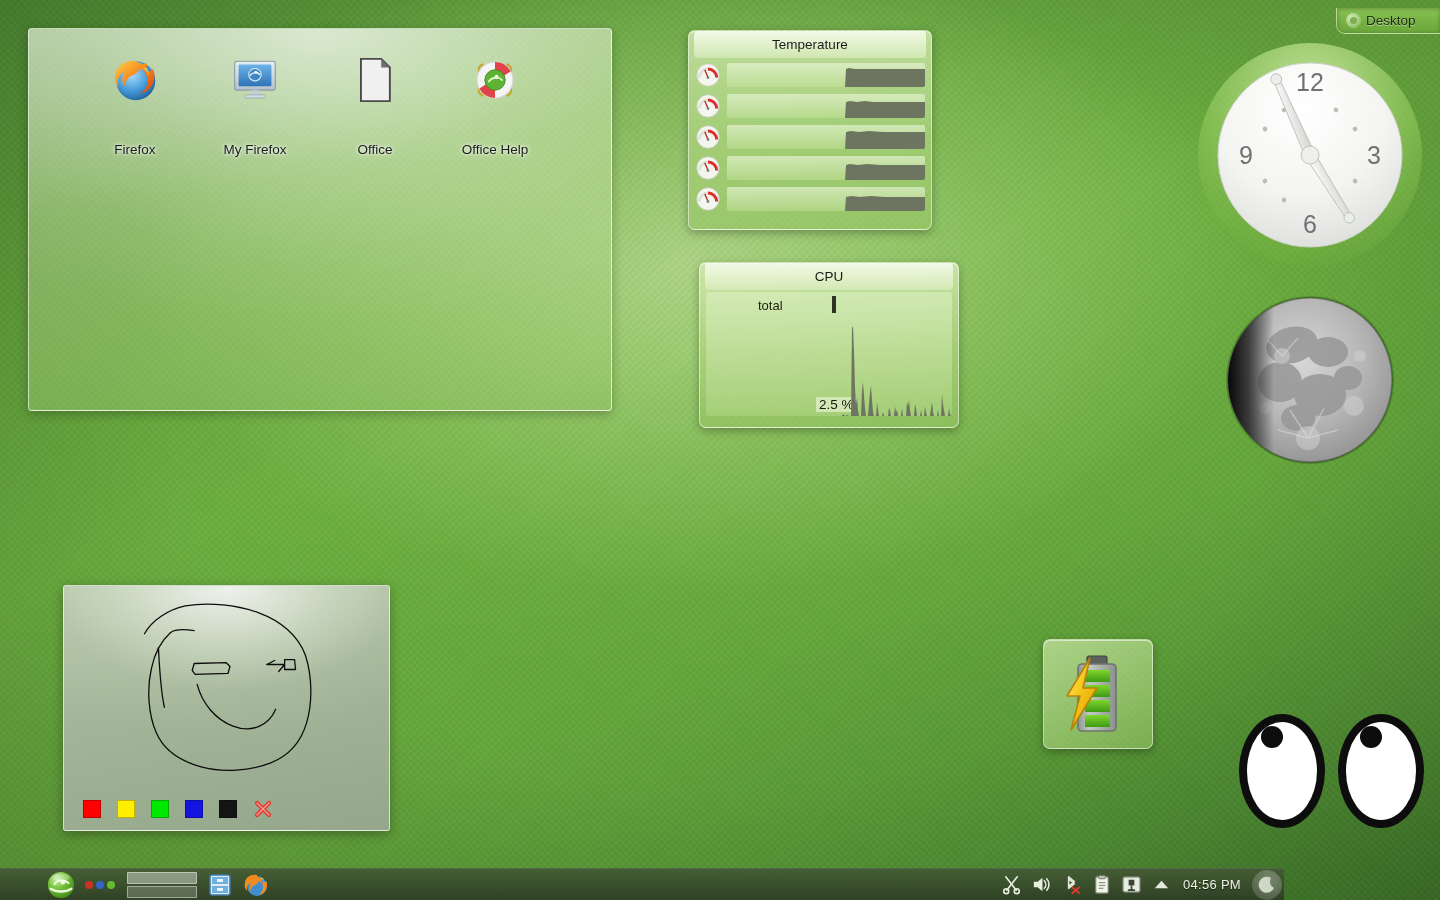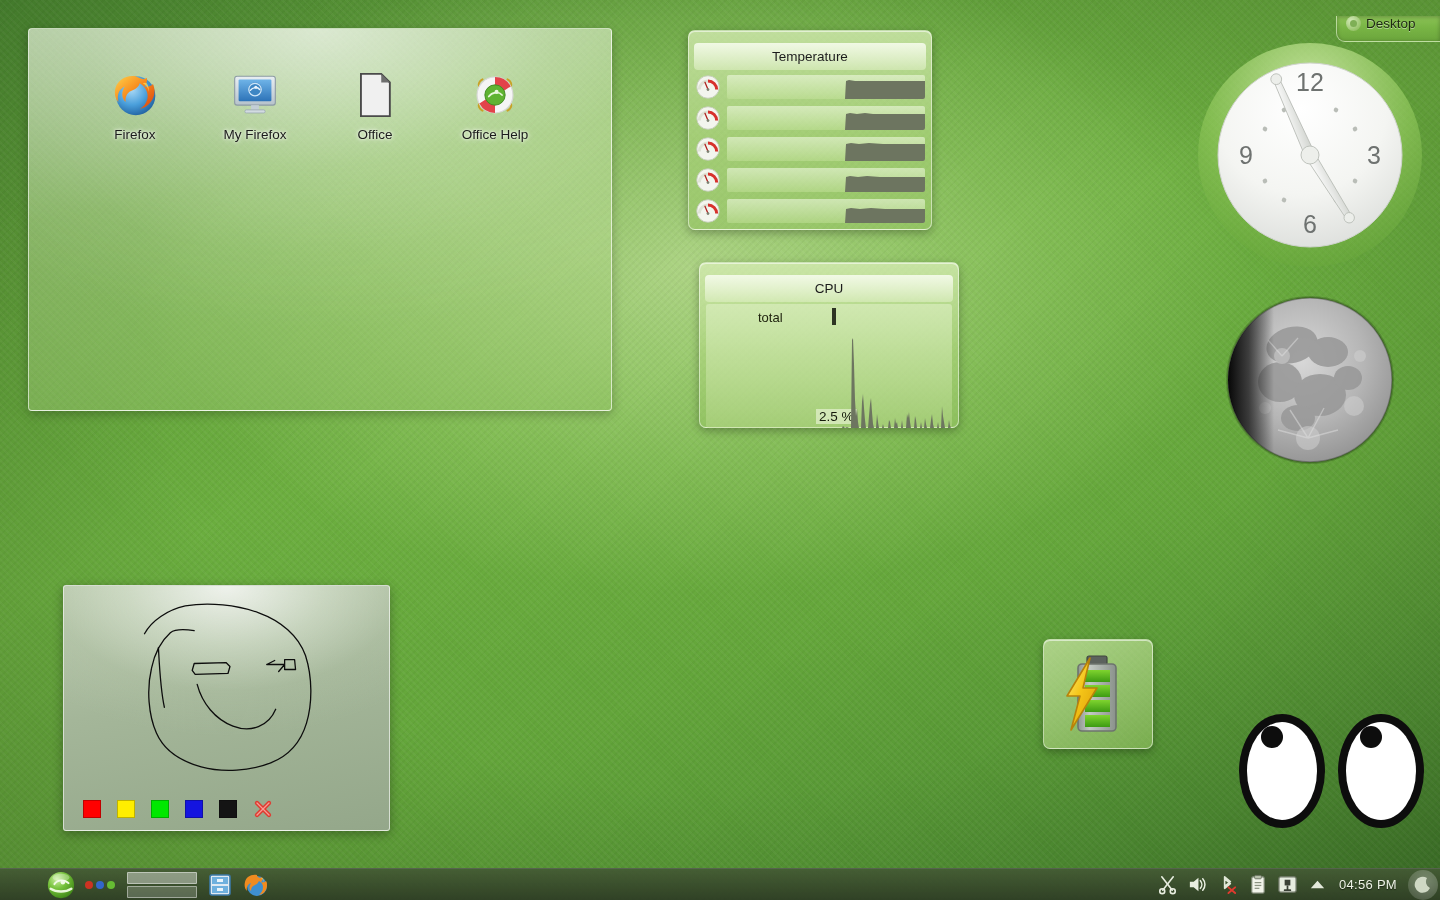--- a/index.html
+++ b/index.html
@@ -20,26 +20,26 @@
     pointer-events:none;
   }
   .vignette{
     position:absolute; inset:0;
     background: radial-gradient(ellipse 1000px 700px at 50% 45%, rgba(0,0,0,0) 55%, rgba(0,0,0,0.16) 100%);
     pointer-events:none;
   }
 
   
   .activity-toolbox{
-    position:absolute; top:16px; right:0; width:104px; height:26px;
+    position:absolute; top:8px; right:0; width:104px; height:26px;
     background:linear-gradient(180deg,#8cc356 0%,#79b545 45%,#6ba53c 100%);
     border:1px solid rgba(255,255,255,0.45);
     border-top:none; border-right:none;
     border-radius:0 0 0 9px;
-    display:flex; align-items:flex-start; gap:5px; padding-left:9px;
+    display:flex; align-items:center; gap:5px; padding-left:9px;
     box-shadow:0 1px 4px rgba(0,0,0,0.28) inset;
   }
   .activity-toolbox .cashew{
     width:15px;height:15px;border-radius:50%;
     background:radial-gradient(circle at 35% 32%, #e3f3cd, #9fc873 70%, #80ad56);
     position:relative; flex:none; opacity:.85;
   }
   .activity-toolbox .cashew::after{
     content:""; position:absolute; left:4px; top:4px; width:7px; height:7px;
     border-radius:50%; background:#7fae58;
@@ -55,40 +55,40 @@
     border:1px solid rgba(255,255,255,0.62);
     background:
       radial-gradient(ellipse 520px 300px at 50% 0%, rgba(255,255,255,0.60) 0%, rgba(255,255,255,0.22) 45%, rgba(255,255,255,0.06) 75%, rgba(255,255,255,0) 100%),
       linear-gradient(170deg, rgba(236,246,222,0.60) 0%, rgba(196,226,160,0.44) 40%, rgba(150,197,104,0.34) 100%);
     box-shadow:0 3px 11px rgba(0,0,0,0.26);
     padding:22px 0 0 0;
   }
   .fv-grid{ display:flex; flex-wrap:wrap; align-content:flex-start; padding-left:46px; }
   .fv-item{
     width:120px; height:106px; display:flex; flex-direction:column;
-    align-items:center; justify-content:center; cursor:pointer;
+    align-items:center; justify-content:space-between; cursor:pointer;
     padding-top:4px;
   }
   .fv-icon{ width:50px; height:50px; display:block; }
   .fv-label{
     margin-top:7px; font-size:13.5px; color:#1b1b1b;
     text-shadow:0 0 3px rgba(255,255,255,0.95), 0 0 6px rgba(255,255,255,0.85);
     white-space:nowrap;
   }
 
   
   .plasma-frame{
     position:absolute; border-radius:7px;
     border:1px solid rgba(255,255,255,0.50);
     background:
       linear-gradient(180deg, rgba(214,236,180,0.78) 0%, rgba(176,214,128,0.62) 55%, rgba(150,196,100,0.60) 100%);
     box-shadow:0 3px 10px rgba(0,0,0,0.30), inset 0 1px 0 rgba(255,255,255,0.55);
   }
   .sm-title{
-    height:27px; margin:12px 5px 2px 5px; border-radius:4px;
+    height:27px; margin:0 5px 2px 5px; border-radius:4px;
     background:linear-gradient(180deg, rgba(245,251,235,0.92), rgba(224,240,198,0.58));
     display:flex; align-items:center; justify-content:center;
     font-size:13.5px; color:#1c1c1c;
   }
 
   
   #temperature-widget{ left:688px; top:30px; width:244px; height:200px; }
   .temp-rows{ padding:2px 6px 6px 6px; display:flex; flex-direction:column; gap:5px; }
   .temp-row{ display:flex; align-items:center; gap:6px; height:26px; }
   .gauge-icon{ width:26px; height:26px; flex:none; }
@@ -148,21 +148,21 @@
   }
   .paint-canvas{ position:absolute; inset:0; }
   .paint-palette{
     position:absolute; left:19px; bottom:11px; display:flex; gap:16px; align-items:center;
   }
   .swatch{ width:18px; height:18px; cursor:pointer; border:1px solid rgba(0,0,0,0.25); }
   .clear-btn{ width:20px; height:20px; cursor:pointer; }
 
   
   #taskbar{
-    position:absolute; left:0; bottom:0; width:1440px; height:32px;
+    position:absolute; left:0; bottom:0; width:1284px; height:32px;
     background:linear-gradient(180deg, rgba(68,90,52,0.93) 0%, rgba(57,76,44,0.95) 50%, rgba(47,63,37,0.97) 100%);
     border-top:1px solid rgba(255,255,255,0.18);
     display:flex; align-items:center;padding-left:44px;
   }
   .kickoff{
     width:30px;height:30px;margin-left:2px;flex:none;cursor:pointer;
   }
   .activity-dots{ display:flex; gap:3px; margin-left:9px; align-items:center; }
   .adot{ width:8px;height:8px;border-radius:50%; }
   .tb-pager{

